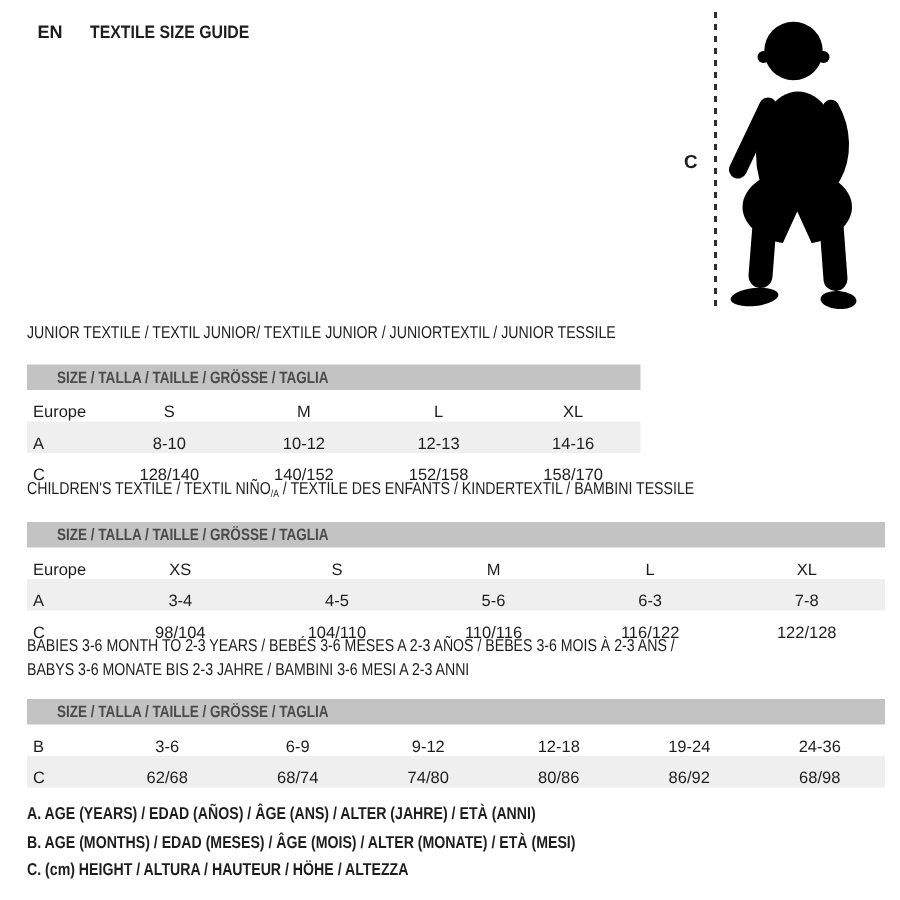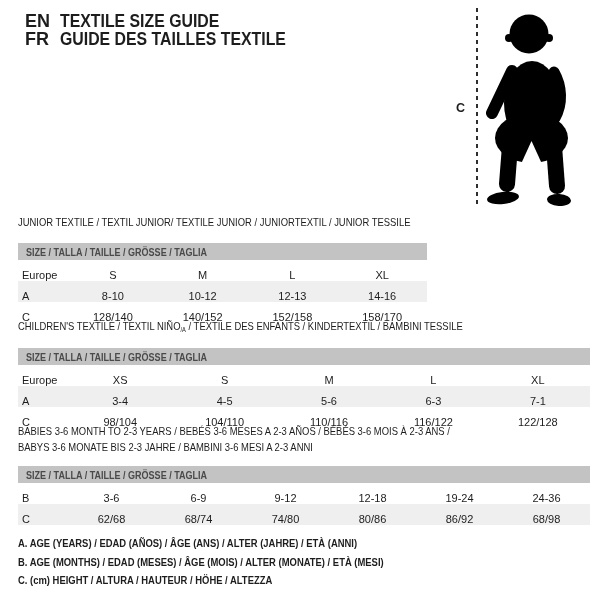--- a/index.html
+++ b/index.html
@@ -5,21 +5,21 @@
   html,body{margin:0;padding:0}
   body{
     width:600px;height:600px;position:relative;overflow:hidden;
     background:#ffffff;color:#1d1d1d;
     font-family:"Liberation Sans", sans-serif;
   }
   .abs{position:absolute}
 
   
   #langs{left:25px;top:12px}
-  .lang-row{display:flex;align-items:center;height:18.4px;font-weight:700;font-size:18px}
+  .lang-row{display:flex;align-items:center;height:18.4px;font-weight:700;font-size:12px}
   .lang-code{width:35px;flex:none}
   .lang-label{display:inline-block;transform:scaleX(0.88);transform-origin:0 50%;white-space:nowrap}
 
   
   #dotline{left:476px;top:8px;width:2px;height:200px;
     background:repeating-linear-gradient(to bottom,#2e2e2e 0 4px,transparent 4px 8px)}
   #c-label{left:456px;top:101px;font-size:12.5px;font-weight:700}
   #baby{left:486px;top:8px}
 
   
@@ -27,44 +27,40 @@
   .title-line{display:block;line-height:16px;transform:scaleX(0.82);transform-origin:0 50%;white-space:nowrap}
   .sub{font-size:7px;vertical-align:-2px}
   #title-0{left:18px;top:214px}
   #title-1{left:18px;top:318px}
   #title-2{left:18px;top:423px}
 
   
   #table-0{left:18px;top:243px;width:409px}
   #table-1{left:18px;top:348px;width:572px}
   #table-2{left:18px;top:466px;width:572px}
-  .size-bar{height:17px;background:#c3c3c3;display:flex;align-items:center;padding-left:8px;box-sizing:border-box}
+  .size-bar{height:17px;background:#c3c3c3;display:flex;align-items:center;padding-left:20px;box-sizing:border-box}
   .size-bar span{display:inline-block;font-size:11px;font-weight:700;color:#4a4a4a;
     transform:scaleX(0.82);transform-origin:0 50%;white-space:nowrap}
   .t-row{display:flex;align-items:flex-end;height:21px;font-size:11px}
   .t-row.shaded{background:#efefef}
   .row-label{width:50px;flex:none;padding-left:4px;box-sizing:border-box}
   .t-cell{flex:1;text-align:center}
 
   
   #legend{left:18px;top:534px}
   .legend-line{display:block;font-weight:700;font-size:11.5px;line-height:18.6px;
     transform:scaleX(0.82);transform-origin:0 50%;white-space:nowrap}
 </style>
 </head>
 <body>
 
 <div id="langs" class="abs">
     <div class="lang-row">
       <span class="lang-code">EN</span>
       <span class="lang-label">TEXTILE SIZE GUIDE</span>
-    </div>
-    <div class="lang-row">
-      <span class="lang-code">FR</span>
-      <span class="lang-label">GUIDE DES TAILLES TEXTILE</span>
     </div>
   </div>
 
 <div id="dotline" class="abs"></div>
 <div id="c-label" class="abs">C</div>
 <svg id="baby" class="abs" width="108" height="198" viewBox="0 0 108 198" aria-hidden="true">
   <g fill="#000000" stroke="none">
 
     <ellipse cx="46" cy="95" rx="28" ry="42"></ellipse>
 
@@ -139,21 +135,21 @@
         <span class="t-cell">M</span>
         <span class="t-cell">L</span>
         <span class="t-cell">XL</span>
       </div>
       <div class="t-row shaded">
         <span class="row-label">A</span>
         <span class="t-cell">3-4</span>
         <span class="t-cell">4-5</span>
         <span class="t-cell">5-6</span>
         <span class="t-cell">6-3</span>
-        <span class="t-cell">7-1</span>
+        <span class="t-cell">7-8</span>
       </div>
       <div class="t-row">
         <span class="row-label">C</span>
         <span class="t-cell">98/104</span>
         <span class="t-cell">104/110</span>
         <span class="t-cell">110/116</span>
         <span class="t-cell">116/122</span>
         <span class="t-cell">122/128</span>
       </div>
     </div>

